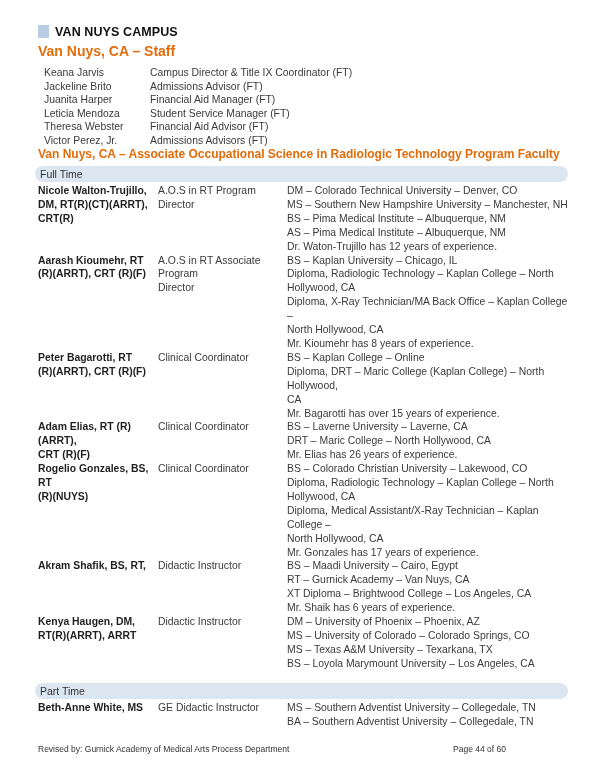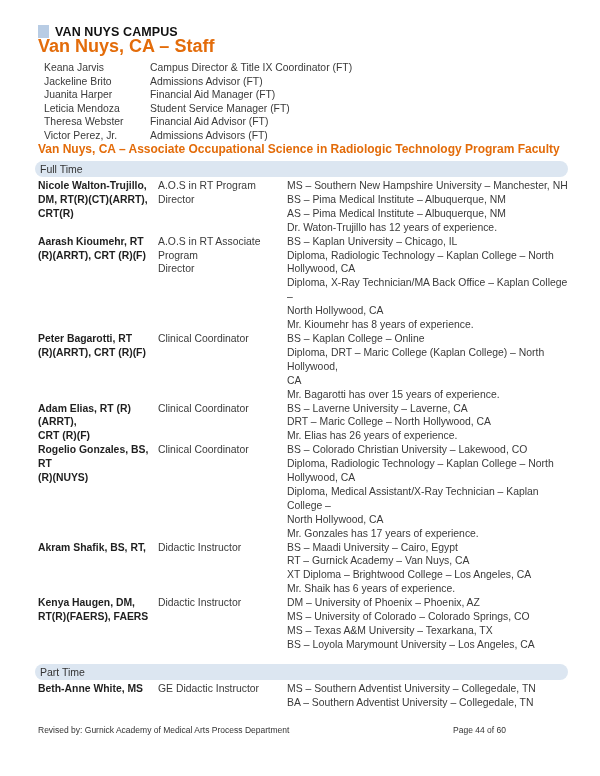--- a/index.html
+++ b/index.html
@@ -20,21 +20,21 @@
     width:600px;height:768px;
     padding:24px 32px 0 38px;
     position:relative;
   }
   
   .campus-header{display:flex;align-items:center;gap:6px;height:15px;}
   .campus-icon{width:11px;height:13px;background:var(--icon-blue);flex:0 0 auto;}
   .campus-title{font-size:12.5px;font-weight:bold;color:#111;letter-spacing:.1px;}
   
   .orange-heading{color:var(--accent);font-weight:bold;font-size:12px;line-height:15px;}
-  .staff-heading{font-size:18px;}
+  .staff-heading{margin-top:5px;font-size:14px;}
   .faculty-heading{}
   
   .staff-table{margin-top:7px;margin-left:6px;}
   .staff-row{display:flex;line-height:13.5px;font-size:10.4px;}
   .staff-name{width:106px;flex:0 0 auto;}
   .staff-title{flex:1;}
   
   .section-bar{
     margin-top:4px;margin-left:-3px;width:533px;
     background:var(--bar-bg);
@@ -105,20 +105,21 @@
       <div class="f-row">
         <div class="f-name">
           <div class="f-line">Nicole Walton-Trujillo,</div>
           <div class="f-line">DM, RT(R)(CT)(ARRT),</div>
           <div class="f-line">CRT(R)</div>
         </div>
         <div class="f-pos">
           <div class="f-line">A.O.S in RT Program Director</div>
         </div>
         <div class="f-det">
+          <div class="f-line">DM – Colorado Technical University – Denver, CO</div>
           <div class="f-line">MS – Southern New Hampshire University – Manchester, NH</div>
           <div class="f-line">BS – Pima Medical Institute – Albuquerque, NM</div>
           <div class="f-line">AS – Pima Medical Institute – Albuquerque, NM</div>
           <div class="f-line">Dr. Waton-Trujillo has 12 years of experience.</div>
         </div>
       </div>
       <div class="f-row">
         <div class="f-name">
           <div class="f-line">Aarash Kioumehr, RT</div>
           <div class="f-line">(R)(ARRT), CRT (R)(F)</div>
@@ -192,21 +193,21 @@
         <div class="f-det">
           <div class="f-line">BS – Maadi University – Cairo, Egypt</div>
           <div class="f-line">RT – Gurnick Academy – Van Nuys, CA</div>
           <div class="f-line">XT Diploma – Brightwood College – Los Angeles, CA</div>
           <div class="f-line">Mr. Shaik has 6 years of experience.</div>
         </div>
       </div>
       <div class="f-row">
         <div class="f-name">
           <div class="f-line">Kenya Haugen, DM,</div>
-          <div class="f-line">RT(R)(FAERS), FAERS</div>
+          <div class="f-line">RT(R)(ARRT), ARRT</div>
         </div>
         <div class="f-pos">
           <div class="f-line">Didactic Instructor</div>
         </div>
         <div class="f-det">
           <div class="f-line">DM – University of Phoenix – Phoenix, AZ</div>
           <div class="f-line">MS – University of Colorado – Colorado Springs, CO</div>
           <div class="f-line">MS – Texas A&amp;M University – Texarkana, TX</div>
           <div class="f-line">BS – Loyola Marymount University – Los Angeles, CA</div>
         </div>

